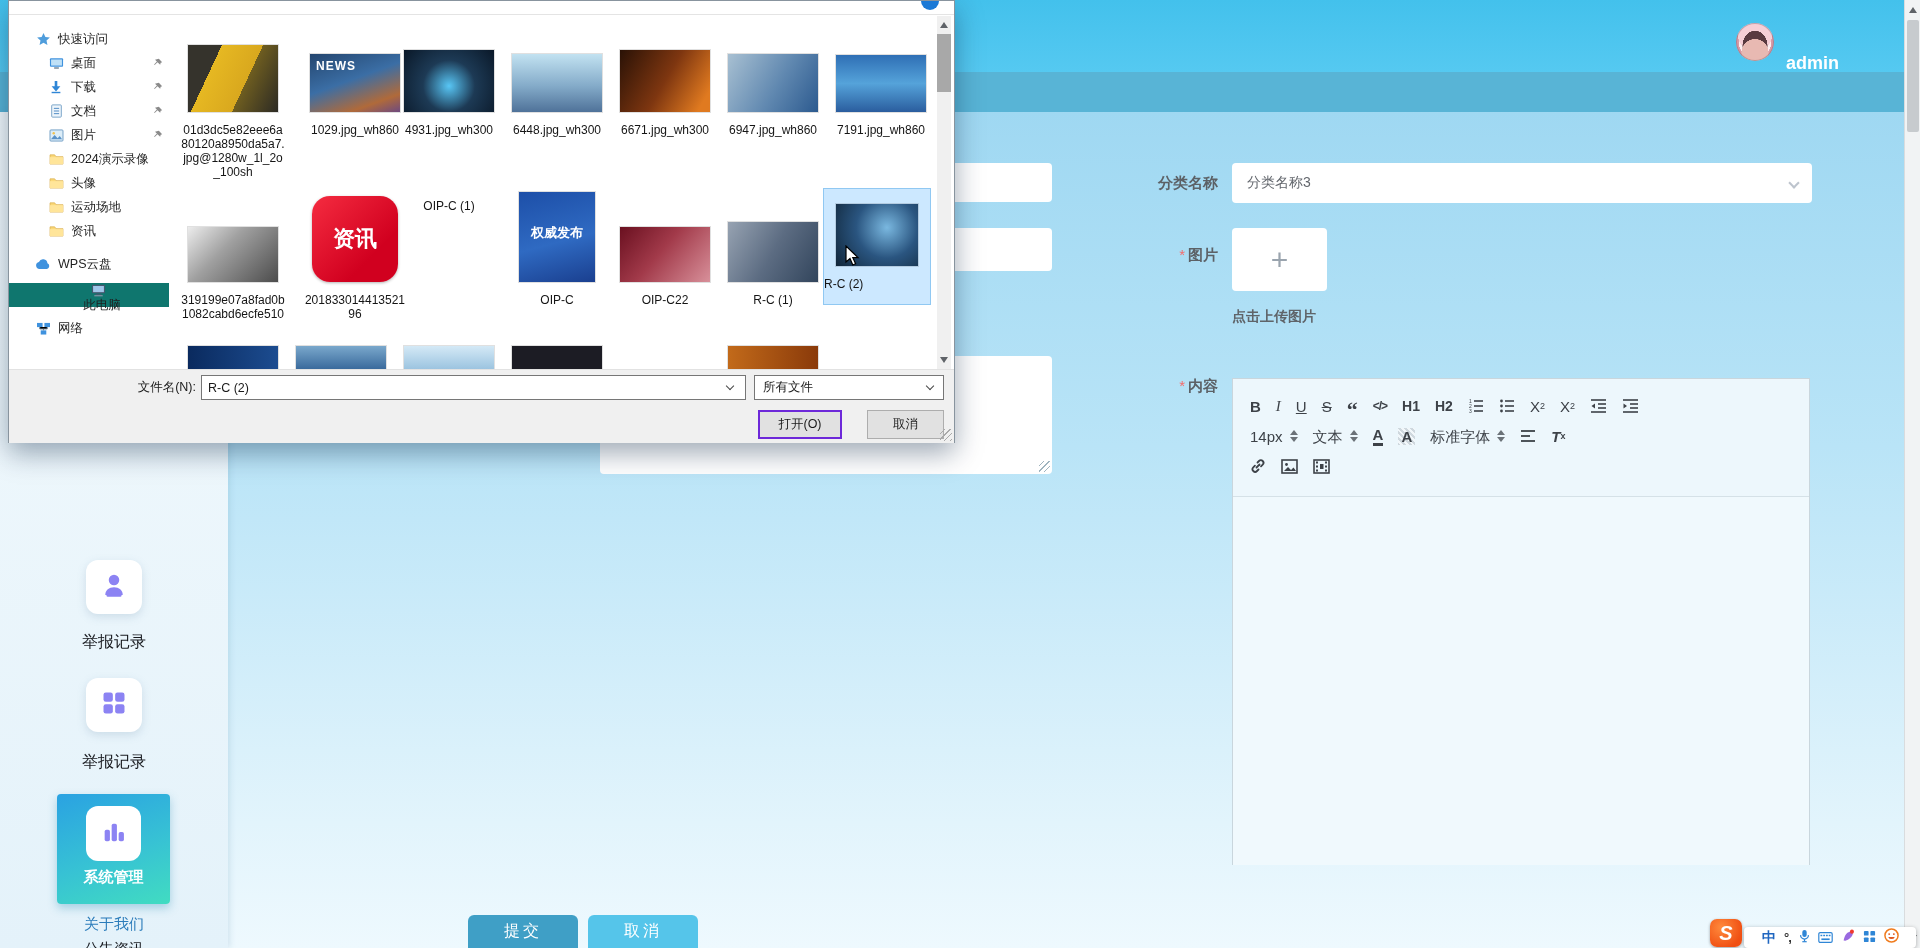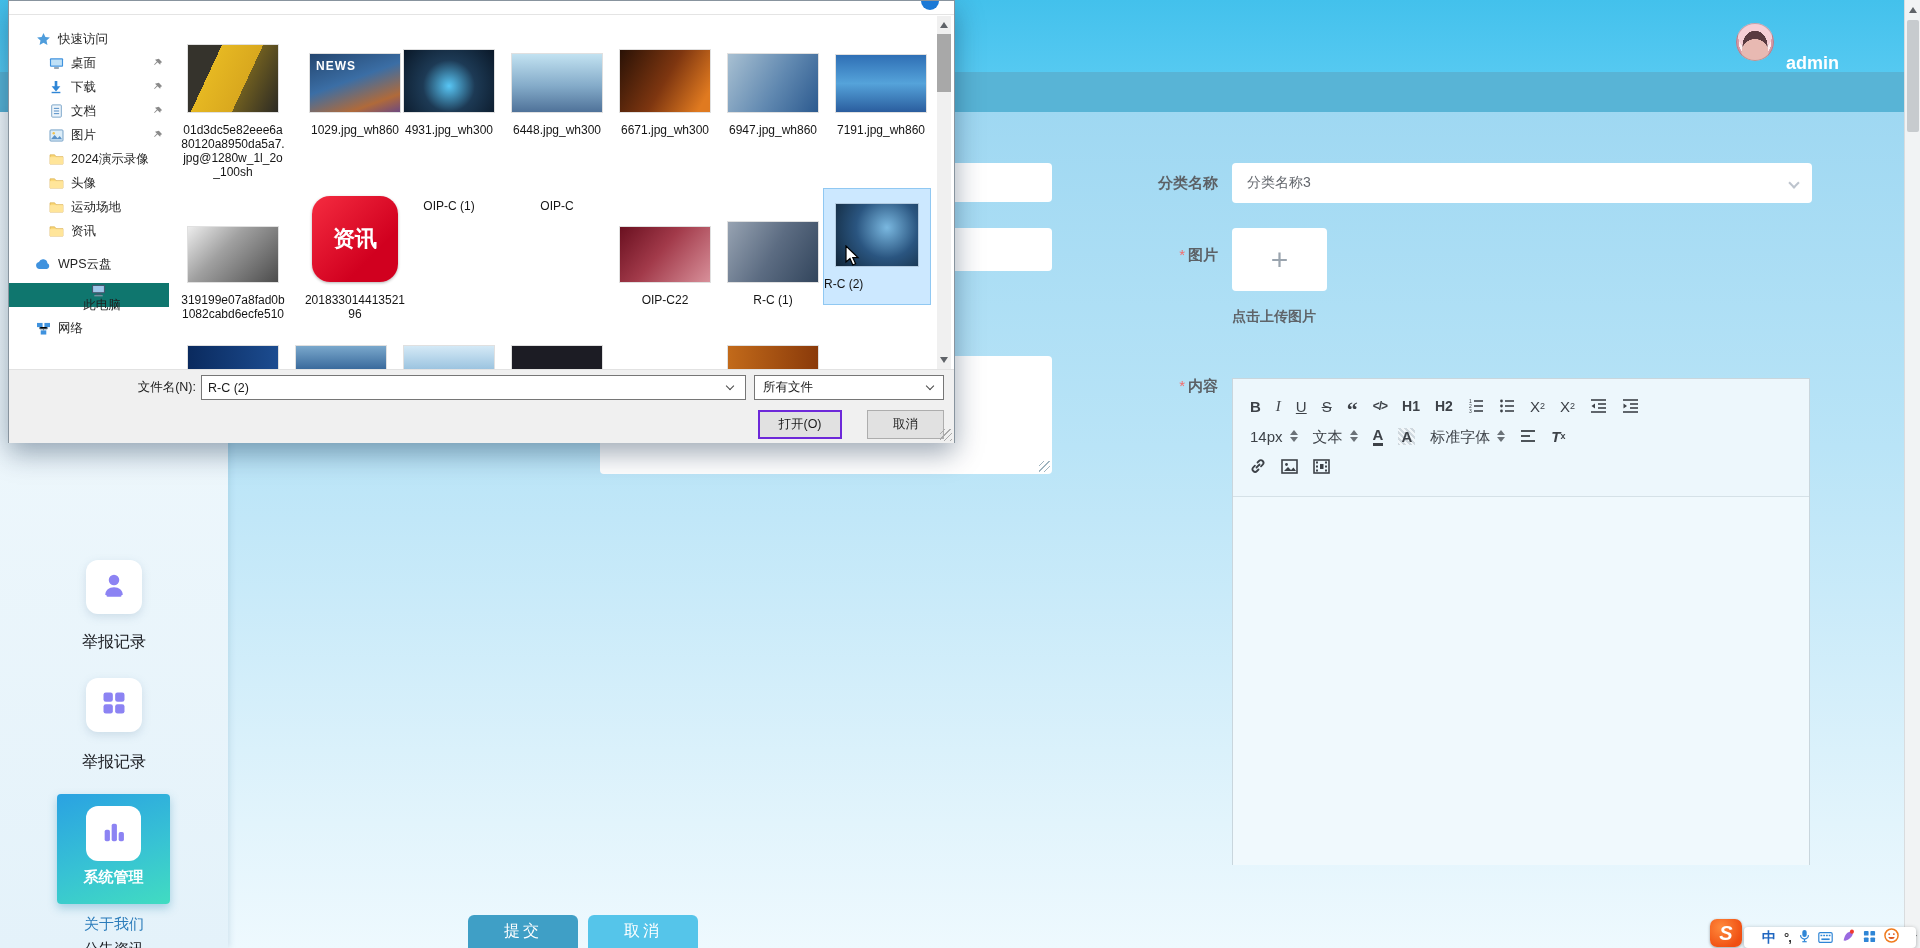--- a/index.html
+++ b/index.html
@@ -613,20 +613,25 @@
             <div class="thumb t-r2c2">
               <span class="ovl">资讯</span>
             </div>
           </div>
         <div class="fname">20183301441352196</div>
       </div>
       <div class="fitem r2 c3">
         <div class="fname">OIP-C (1)</div>
       </div>
       <div class="fitem r2 c4">
+        <div class="tbox">
+            <div class="thumb t-r2c4">
+              <span class="ovl">权威发布</span>
+            </div>
+          </div>
         <div class="fname">OIP-C</div>
       </div>
       <div class="fitem r2 c5">
         <div class="tbox">
             <div class="thumb t-r2c5"></div>
           </div>
         <div class="fname">OIP-C22</div>
       </div>
       <div class="fitem r2 c6">
         <div class="tbox">

